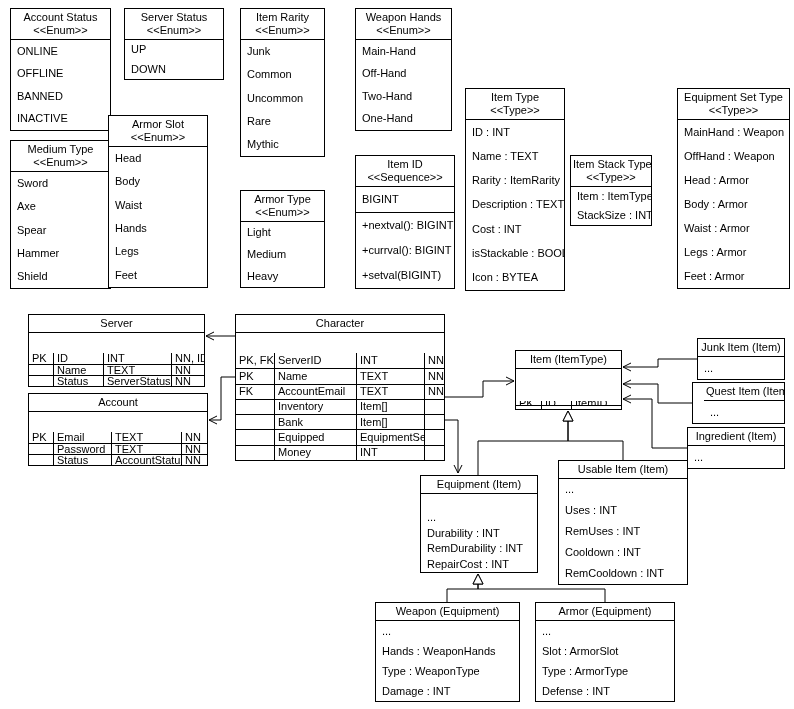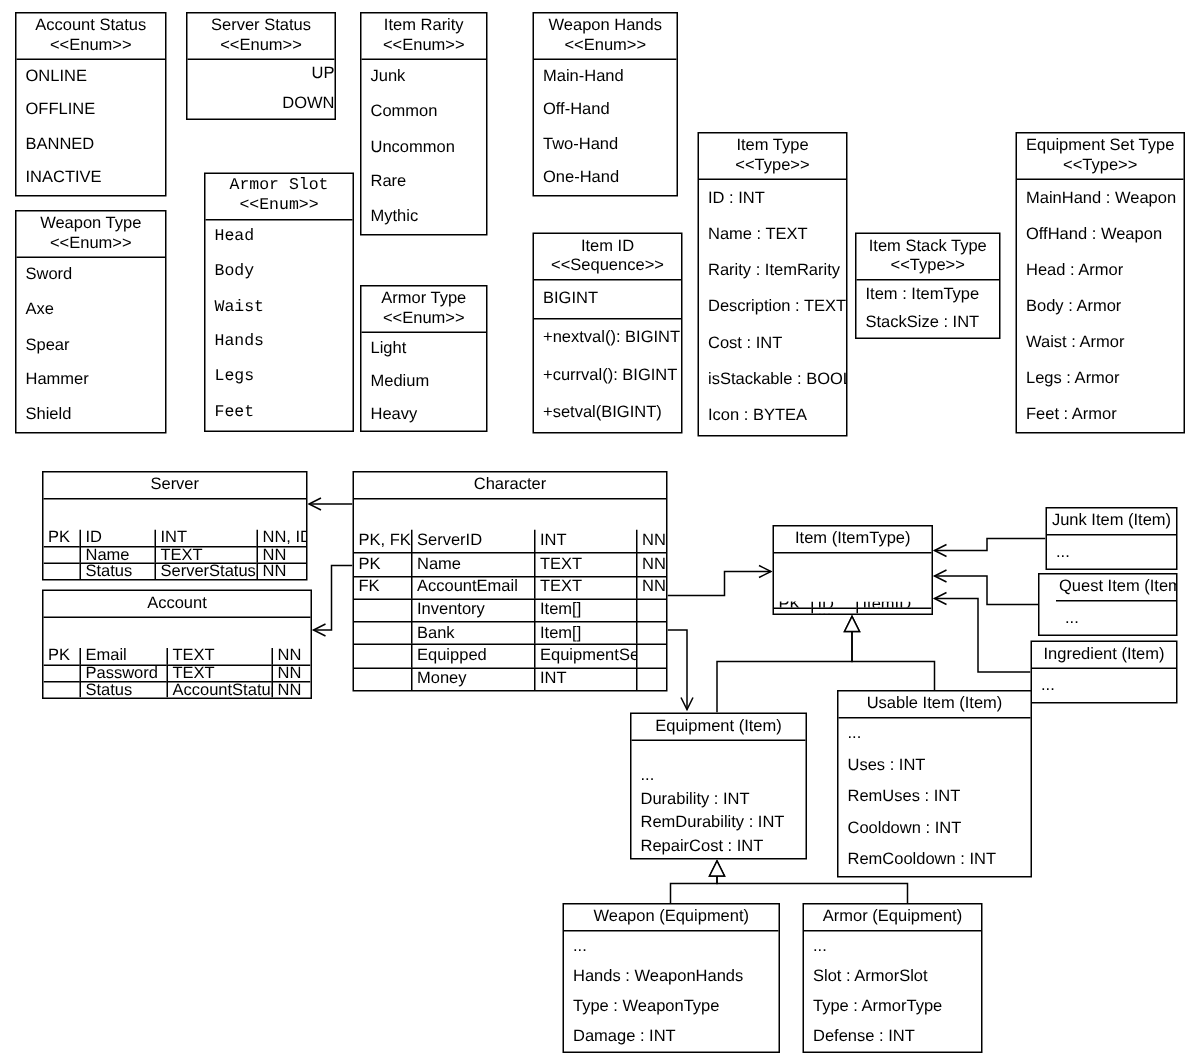--- a/index.html
+++ b/index.html
@@ -91,21 +91,21 @@
           <div class="list-item">INACTIVE</div>
         </div>
       </div>
     </div>
     <div class="box list" style="left: 124px; top: 8px; width: 100px; height: 72px;">
       <div class="box-header">
         <div class="box-title">Server Status</div>
         <div class="box-stereotype">&lt;&lt;Enum&gt;&gt;</div>
       </div>
       <div class="box-body">
-        <div class="box-section" style="flex-grow: 2; align-items: flex-end;">
+        <div class="box-section" style="flex-grow: 2;">
           <div class="list-item">UP</div>
           <div class="list-item">DOWN</div>
         </div>
       </div>
     </div>
     <div class="box list" style="left: 240px; top: 8px; width: 85px; height: 149px;">
       <div class="box-header">
         <div class="box-title">Item Rarity</div>
         <div class="box-stereotype">&lt;&lt;Enum&gt;&gt;</div>
       </div>
@@ -128,34 +128,34 @@
         <div class="box-section" style="flex-grow: 4;">
           <div class="list-item">Main-Hand</div>
           <div class="list-item">Off-Hand</div>
           <div class="list-item">Two-Hand</div>
           <div class="list-item">One-Hand</div>
         </div>
       </div>
     </div>
     <div class="box list" style="left: 10px; top: 140px; width: 101px; height: 149px;">
       <div class="box-header">
-        <div class="box-title">Weapon Type</div>
+        <div class="box-title">Medium Type</div>
         <div class="box-stereotype">&lt;&lt;Enum&gt;&gt;</div>
       </div>
       <div class="box-body">
         <div class="box-section" style="flex-grow: 5;">
           <div class="list-item">Sword</div>
           <div class="list-item">Axe</div>
           <div class="list-item">Spear</div>
           <div class="list-item">Hammer</div>
           <div class="list-item">Shield</div>
         </div>
       </div>
     </div>
-    <div class="box list" style="left: 136px; top: 115px; width: 100px; height: 173px; font-family: Liberation Mono, monospace;">
+    <div class="box list" style="left: 108px; top: 115px; width: 100px; height: 173px;">
       <div class="box-header">
         <div class="box-title">Armor Slot</div>
         <div class="box-stereotype">&lt;&lt;Enum&gt;&gt;</div>
       </div>
       <div class="box-body">
         <div class="box-section" style="flex-grow: 6;">
           <div class="list-item">Head</div>
           <div class="list-item">Body</div>
           <div class="list-item">Waist</div>
           <div class="list-item">Hands</div>
@@ -203,21 +203,21 @@
           <div class="list-item">ID : INT</div>
           <div class="list-item">Name : TEXT</div>
           <div class="list-item">Rarity : ItemRarity</div>
           <div class="list-item">Description : TEXT</div>
           <div class="list-item">Cost : INT</div>
           <div class="list-item">isStackable : BOOL</div>
           <div class="list-item">Icon : BYTEA</div>
         </div>
       </div>
     </div>
-    <div class="box list" style="left: 570px; top: 155px; width: 97px; height: 71px;">
+    <div class="box list" style="left: 570px; top: 155px; width: 82px; height: 71px;">
       <div class="box-header">
         <div class="box-title">Item Stack Type</div>
         <div class="box-stereotype">&lt;&lt;Type&gt;&gt;</div>
       </div>
       <div class="box-body">
         <div class="box-section" style="flex-grow: 2;">
           <div class="list-item">Item : ItemType</div>
           <div class="list-item">StackSize : INT</div>
         </div>
       </div>
@@ -388,21 +388,21 @@
       </div>
       <div class="box-body">
         <div class="box-section" style="flex-grow: 4;">
           <div class="list-item">...</div>
           <div class="list-item">Hands : WeaponHands</div>
           <div class="list-item">Type : WeaponType</div>
           <div class="list-item">Damage : INT</div>
         </div>
       </div>
     </div>
-    <div class="box list" style="left: 535px; top: 602px; width: 120px; height: 100px; justify-content: space-between;">
+    <div class="box list" style="left: 535px; top: 602px; width: 140px; height: 100px; justify-content: space-between;">
       <div class="box-header">
         <div class="box-title">Armor (Equipment)</div>
       </div>
       <div class="box-body">
         <div class="box-section" style="flex-grow: 4;">
           <div class="list-item">...</div>
           <div class="list-item">Slot : ArmorSlot</div>
           <div class="list-item">Type : ArmorType</div>
           <div class="list-item">Defense : INT</div>
         </div>

